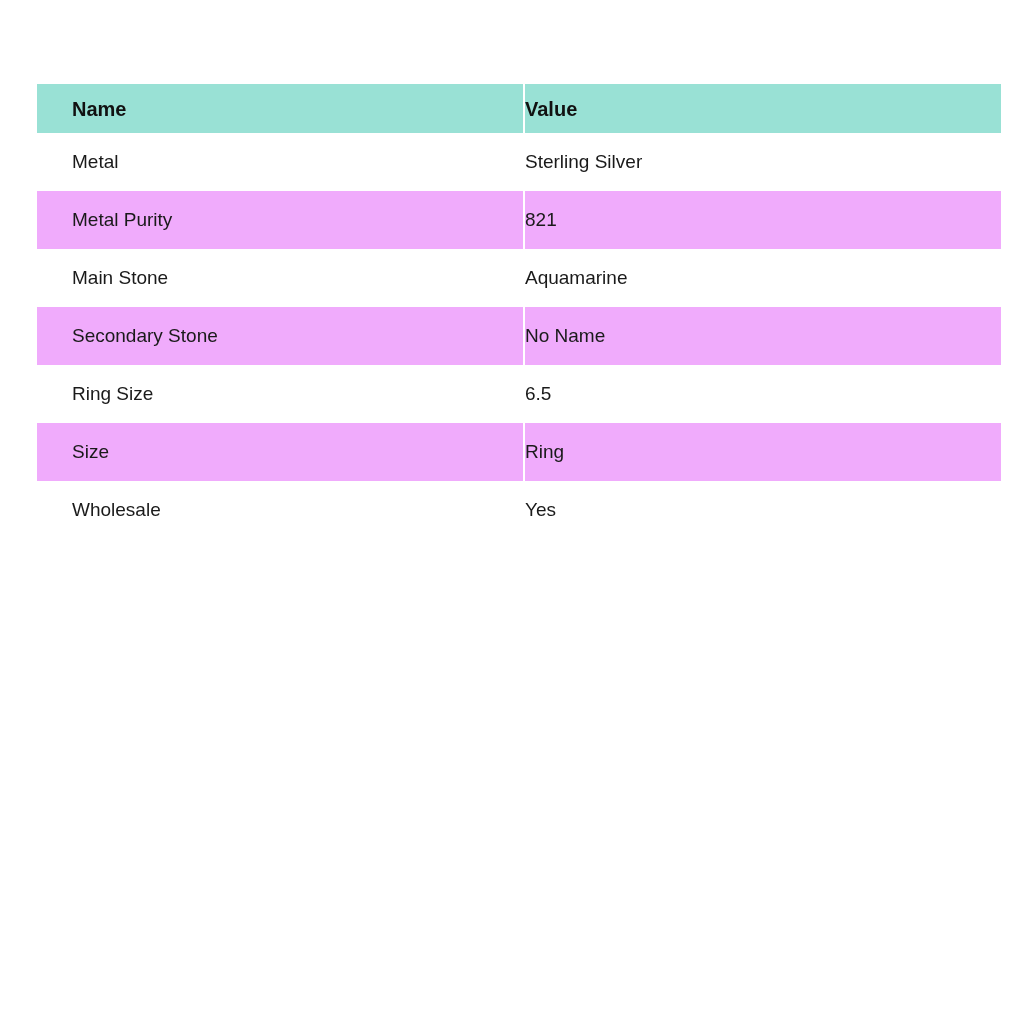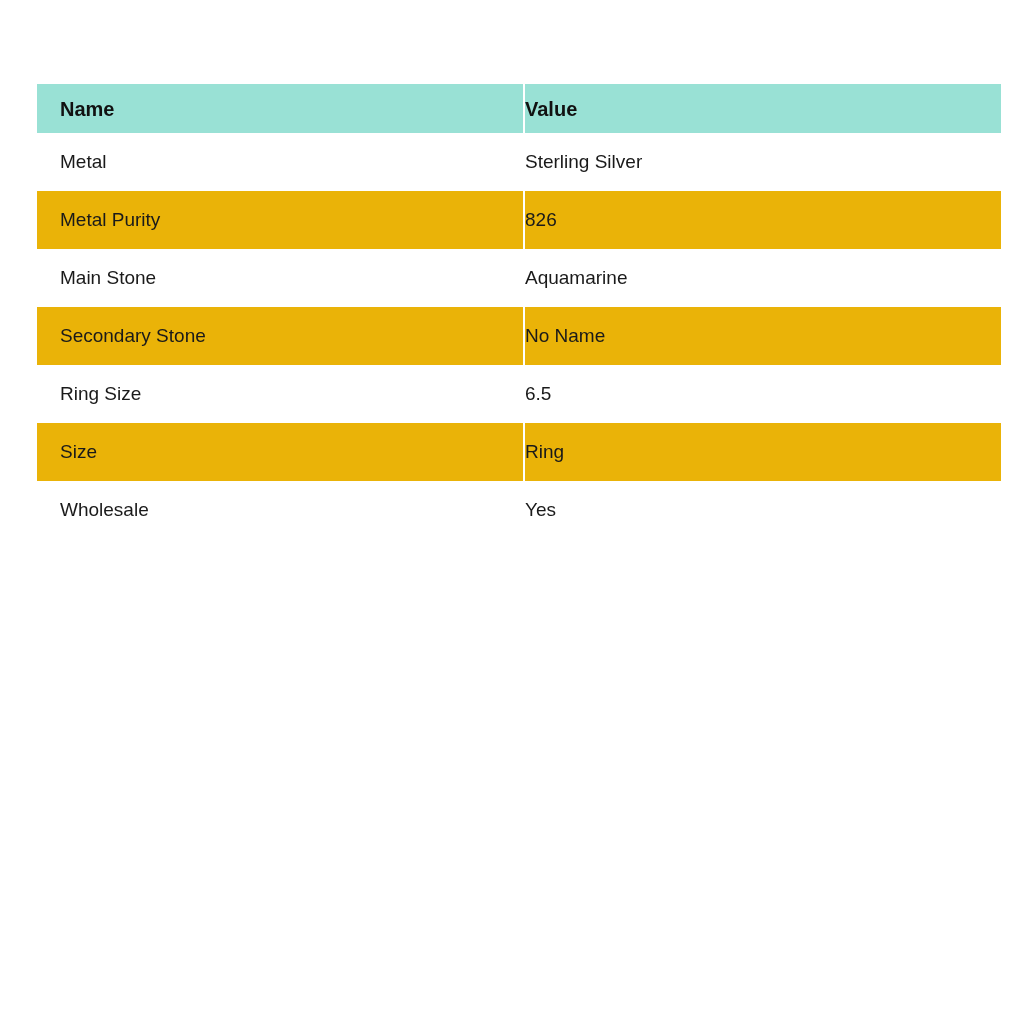--- a/index.html
+++ b/index.html
@@ -28,33 +28,33 @@
   }
   .cell {
     display: flex;
     align-items: center;
     font-size: 19px;
     line-height: 1.2;
     background: transparent;
   }
   .cell-name {
     width: 486px;
-    padding-left: 23px;
+    padding-left: 35px;
   }
   .cell-value {
     flex: 1;
   }
   .t-row.header .cell {
     background: #99e1d5;
     font-size: 20px;
     font-weight: 600;
     color: #111111;
   }
   .t-row.alt .cell {
-    background: #eab308;
+    background: #f0abfc;
   }
 </style>
 </head>
 <body>
 
 <div class="attr-table">
 
   <div class="t-row header">
     <div class="cell cell-name">
       <span>Name</span>
@@ -71,21 +71,21 @@
     <div class="cell cell-value">
       <span>Sterling Silver</span>
     </div>
   </div>
 
   <div class="t-row alt">
     <div class="cell cell-name">
       <span>Metal Purity</span>
     </div>
     <div class="cell cell-value">
-      <span>826</span>
+      <span>821</span>
     </div>
   </div>
 
   <div class="t-row">
     <div class="cell cell-name">
       <span>Main Stone</span>
     </div>
     <div class="cell cell-value">
       <span>Aquamarine</span>
     </div>

